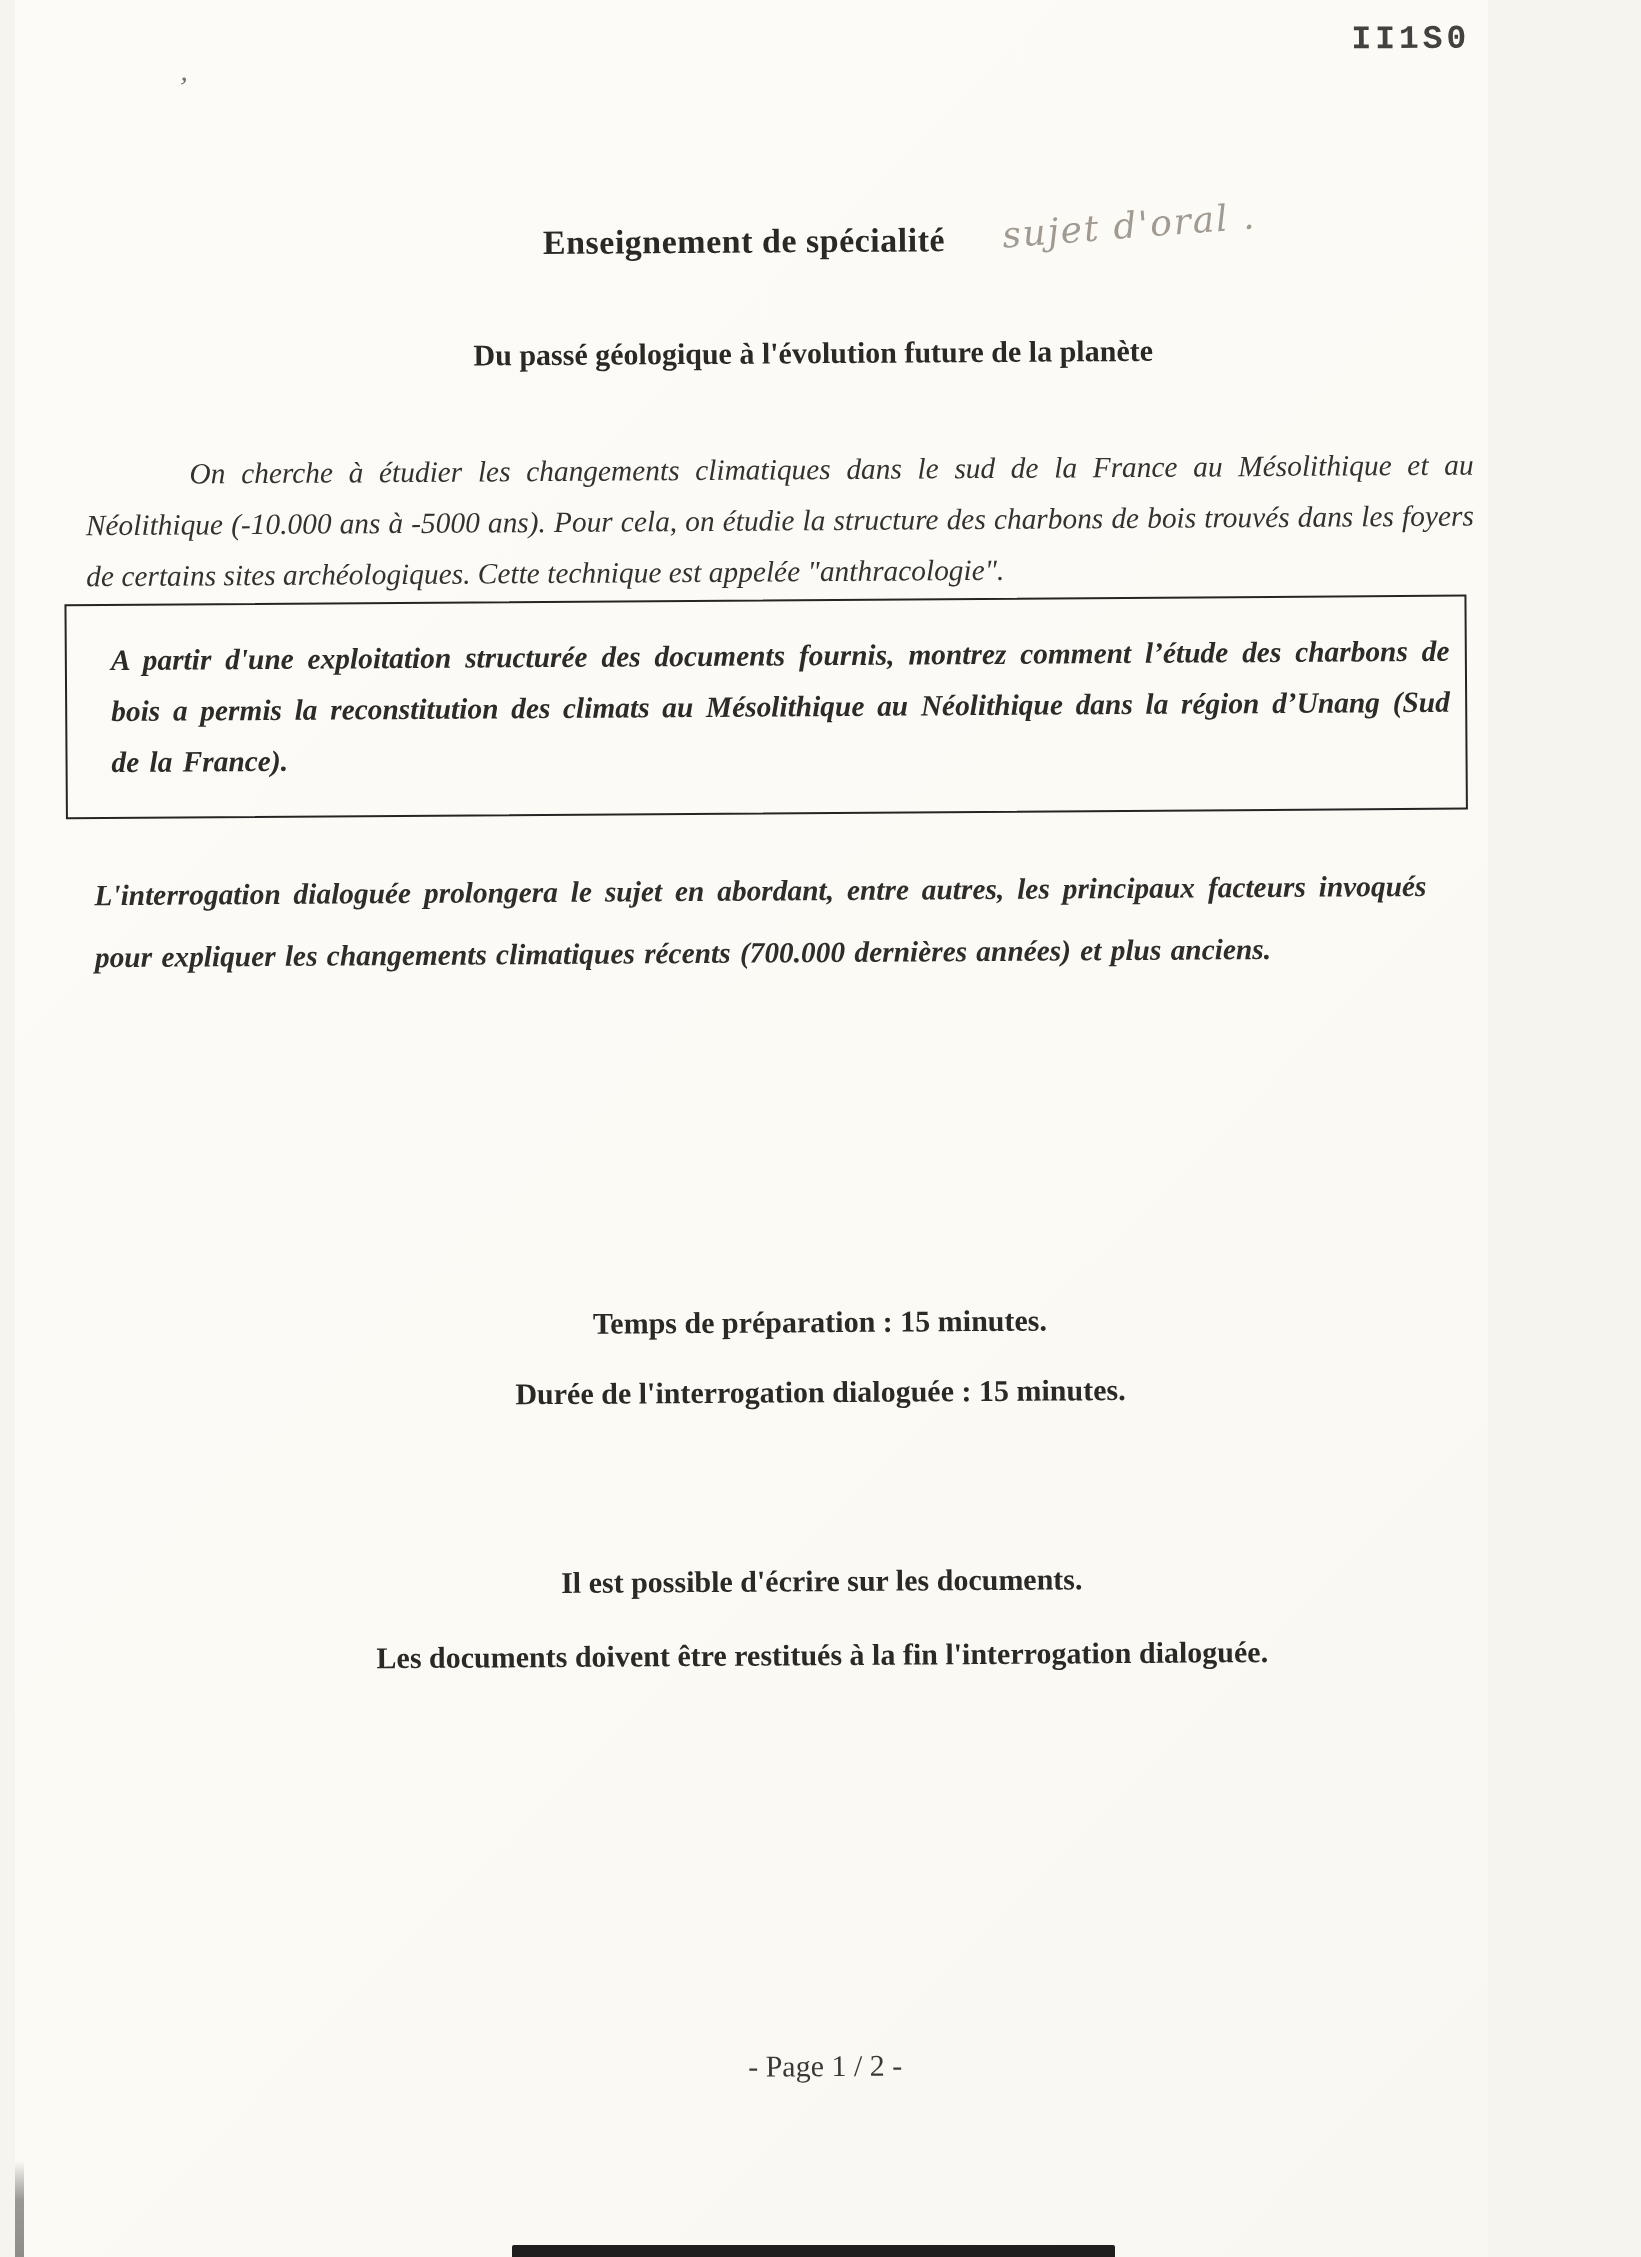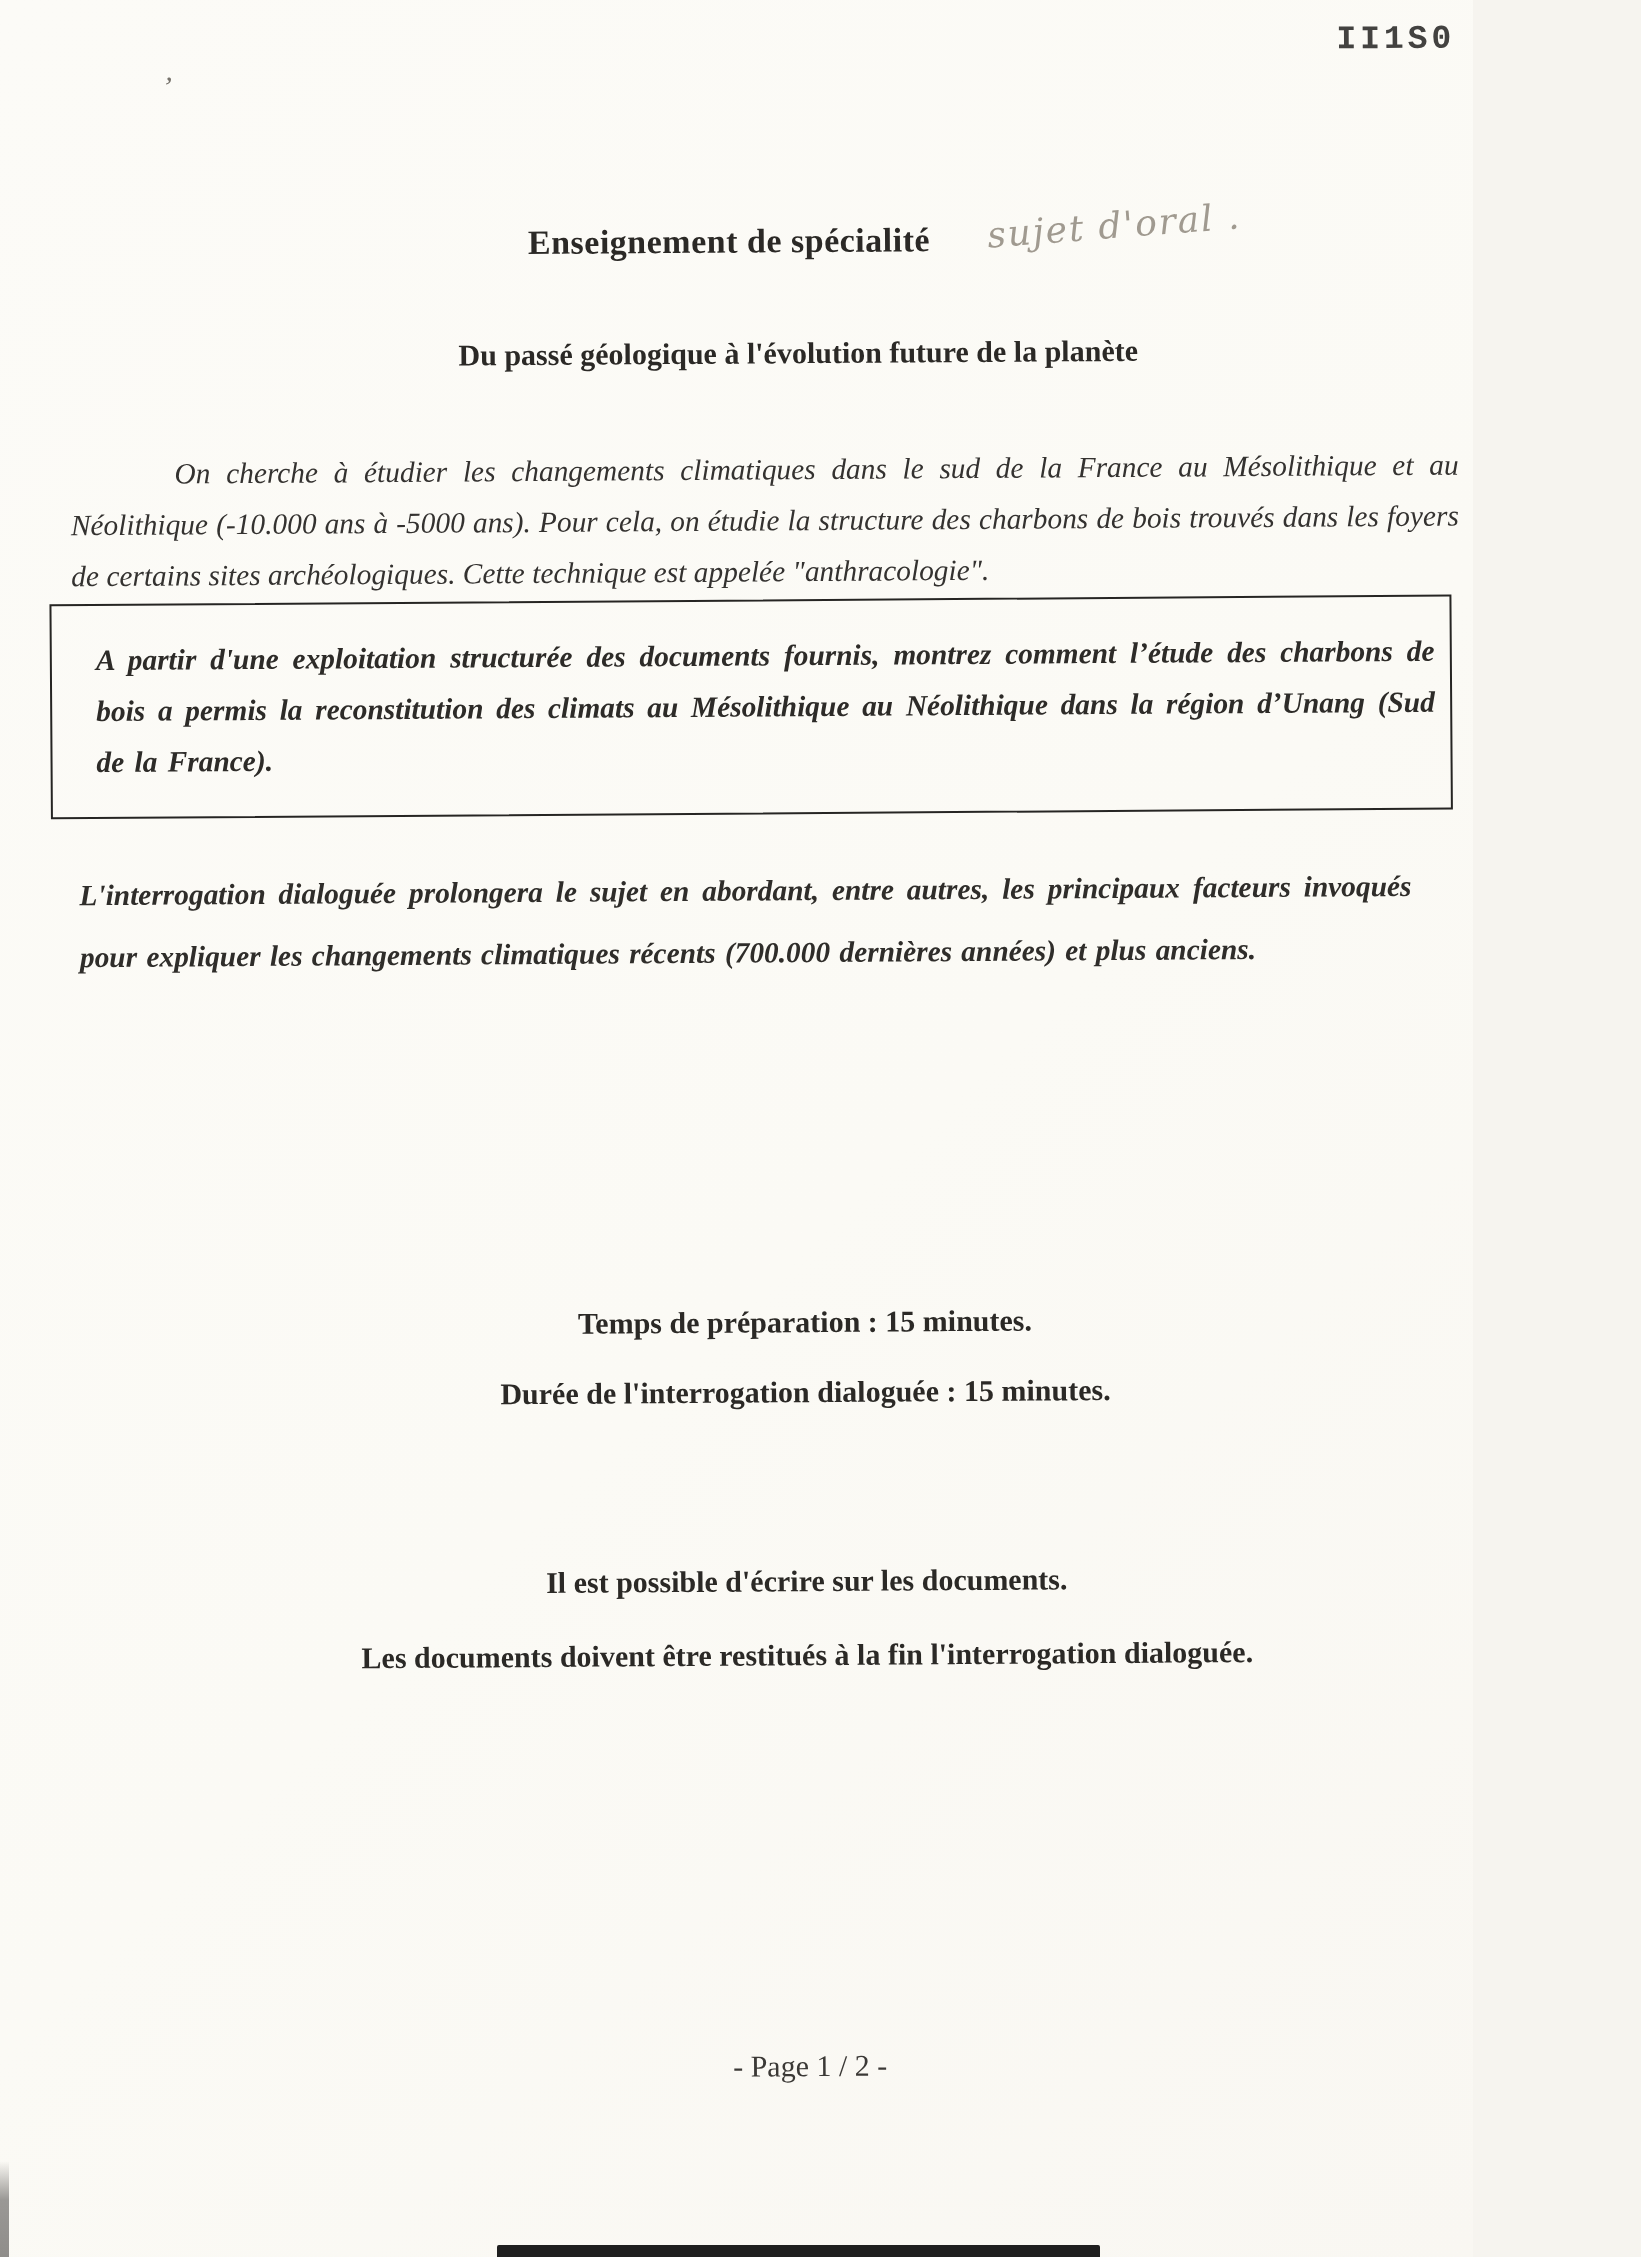--- a/index.html
+++ b/index.html
@@ -7,20 +7,21 @@
     width: 1641px; height: 2257px;
     background: #f6f4ef;
     font-family: "Liberation Serif", serif;
     overflow: hidden;
   }
   .page {
     position: relative;
     width: 1473px; height: 2257px;
     background: linear-gradient(135deg, #fcfbf7 0%, #fbfaf5 55%, #f9f7f2 100%);
     overflow: hidden;
+    margin-left: 15px;
   }
   
   .scan-content {
     position: absolute; left: 0; top: 0; width: 1641px; height: 2257px;
     transform: rotate(-0.4deg);
     transform-origin: 821px 1110px;
     color: #2f2d2a;
   }
   .exam-code {
     position: absolute; left: 1344px; top: 25px;

